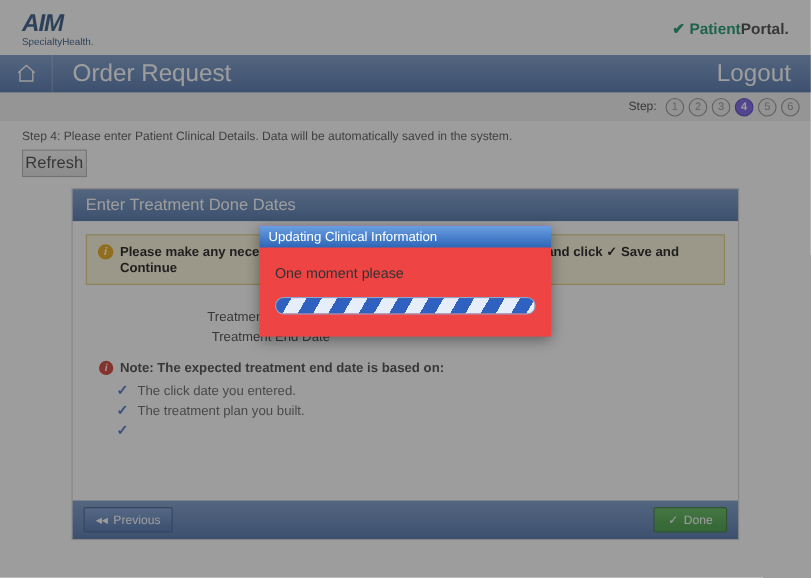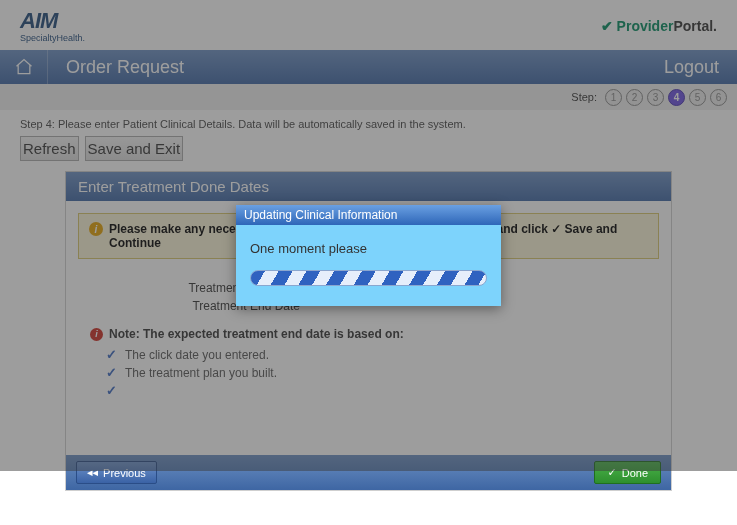--- a/index.html
+++ b/index.html
@@ -1,26 +1,26 @@
 <!DOCTYPE html>
 <html><head>
 <meta charset="utf-8">
 <style>
   * { box-sizing: border-box; margin: 0; padding: 0; }
   body { font-family: Arial, Helvetica, sans-serif; background: #fff; width: 737px; height: 525px; overflow: hidden; position: relative; }
-  .page { width: 737px; height: 471px; position: relative; background: #fff; }
+  .page { width: 737px; height: 525px; position: relative; background: #fff; }
   .topbar { display: flex; align-items: center; justify-content: space-between; padding: 8px 20px 6px 20px; height: 50px; }
   .logo-left { display: flex; flex-direction: column; line-height: 1; }
   .logo-aim { font-weight: 900; font-size: 22px; color: #1e4879; letter-spacing: -1px; font-style: italic; }
   .logo-sub { font-size: 9px; color: #1e4879; margin-top: 2px; }
   .logo-right { font-size: 14px; }
   .pp-icon { color: #008a5e; font-weight: bold; }
   .pp-provider { color: #008a5e; font-weight: bold; }
   .pp-portal { color: #333; font-weight: bold; }
-  .navbar { height: 34px; background: linear-gradient(#6b8fc2, #3e66a3); display: flex; align-items: center; color: #fff; font-size: 18px; position: relative; }
+  .navbar { height: 34px; background: linear-gradient(#6b8fc2, #3e66a3); display: flex; align-items: center; color: #fff; font-size: 22px; position: relative; }
   .home-btn { width: 48px; height: 34px; display: flex; align-items: center; justify-content: center; border-right: 1px solid rgba(255,255,255,0.25); }
   .home-btn svg { width: 20px; height: 20px; fill: none; stroke: #fff; stroke-width: 1.5; }
   .nav-title { padding-left: 18px; font-weight: 400; flex: 1; }
   .nav-logout { padding-right: 18px; font-weight: 400; }
   .steps-bar { height: 26px; background: #efefef; display: flex; align-items: center; justify-content: flex-end; padding-right: 10px; gap: 4px; }
   .steps-label { font-size: 11px; color: #333; margin-right: 4px; text-align: right; }
   .step-circle { width: 17px; height: 17px; border-radius: 50%; border: 1.5px solid #888; color: #888; font-size: 10px; display: flex; align-items: center; justify-content: center; background: #eaeaea; }
   .step-circle.active { background: #6a4ee0; color: #fff; border-color: #4a34b0; font-weight: bold; }
   .instruction { font-size: 11px; color: #444; padding: 8px 20px 6px 20px; }
   .action-row { display: flex; gap: 6px; padding: 0 20px 10px 20px; }
@@ -36,37 +36,37 @@
   .note-block { padding: 0 24px 14px 24px; font-size: 12px; color: #333; }
   .note-head { display: flex; align-items: center; gap: 6px; margin-bottom: 6px; }
   .warn-icon { width: 13px; height: 13px; min-width:13px; border-radius: 50%; background: #cc2a20; color: #fff; font-size: 9px; font-weight: bold; display: flex; align-items: center; justify-content: center; font-style: italic; }
   .note-list { list-style: none; padding-left: 16px; }
   .note-list li { display: flex; align-items: center; gap: 8px; margin: 3px 0; color: #555; }
   .check { color: #3a68c0; font-weight: bold; font-size: 13px; }
   .panel-footer { background: linear-gradient(#6b8fc2,#3e66a3); padding: 6px 10px; display: flex; justify-content: space-between; align-items: center; margin-top: 40px; }
   .btn-blue { background: linear-gradient(#6f94cc,#3a62a5); color: #fff; border: 1px solid #2a4d87; font-size: 11px; padding: 4px 10px; display: flex; align-items: center; gap: 5px; cursor: pointer; border-radius: 2px; }
   .btn-green { background: linear-gradient(#4ab24a,#2e8f2e); color: #fff; border: 1px solid #1f6f1f; font-size: 11px; padding: 4px 12px; display: flex; align-items: center; gap: 5px; cursor: pointer; border-radius: 2px; }
   .overlay { position: absolute; inset: 0; background: rgba(60,60,60,0.5); display: flex; align-items: flex-start; justify-content: center; }
-  .modal { width: 265px; background: #7dd3fc; box-shadow: 0 3px 12px rgba(0,0,0,0.4); margin-top: 205px; }
+  .modal { width: 265px; background: #ef4444; box-shadow: 0 3px 12px rgba(0,0,0,0.4); margin-top: 205px; }
   .modal-header { background: linear-gradient(#6aa0e2,#2e66b8); color: #fff; font-size: 12px; padding: 3px 8px; }
   .modal-body { padding: 16px 14px 20px 14px; font-size: 13px; color: #333; }
   .progress { margin-top: 14px; height: 16px; border: 1px solid #8aa6cf; border-radius: 9px; background: repeating-linear-gradient(120deg, #2f62c0 0 12px, #e6eefb 12px 24px); }
 </style>
 </head>
 <body>
 
 <div class="page">
   <div class="topbar">
     <div class="logo-left">
       <span class="logo-aim">AIM</span>
       <span class="logo-sub">SpecialtyHealth.</span>
     </div>
     <div class="logo-right">
       <span class="pp-icon">✔</span>
-      <span class="pp-provider">Provider</span><span class="pp-portal">Portal.</span>
+      <span class="pp-provider">Patient</span><span class="pp-portal">Portal.</span>
     </div>
   </div>
 
   <div class="navbar">
     <div class="home-btn">
       <svg viewBox="0 0 24 24">
           <path d="M3 11 L12 3 L21 11 M5 10 V20 H19 V10"></path>
         </svg>
     </div>
     <div class="nav-title">Order Request</div>
@@ -80,21 +80,20 @@
     <span class="step-circle">3</span>
     <span class="step-circle active">4</span>
     <span class="step-circle">5</span>
     <span class="step-circle">6</span>
   </div>
 
   <div class="instruction">Step 4: Please enter Patient Clinical Details. Data will be automatically saved in the system.</div>
 
   <div class="action-row">
     <button class="btn-gray">Refresh</button>
-    <button class="btn-gray">Save and Exit</button>
   </div>
 
   <div class="panel">
     <div class="panel-header">Enter Treatment Done Dates</div>
 
     <div class="notice-yellow">
       <span class="info-icon">i</span>
       <span class="msg"><b>Please make any necessary adjustments to the Treatment End Date and click ✓ Save and Continue</b></span>
     </div>
 

